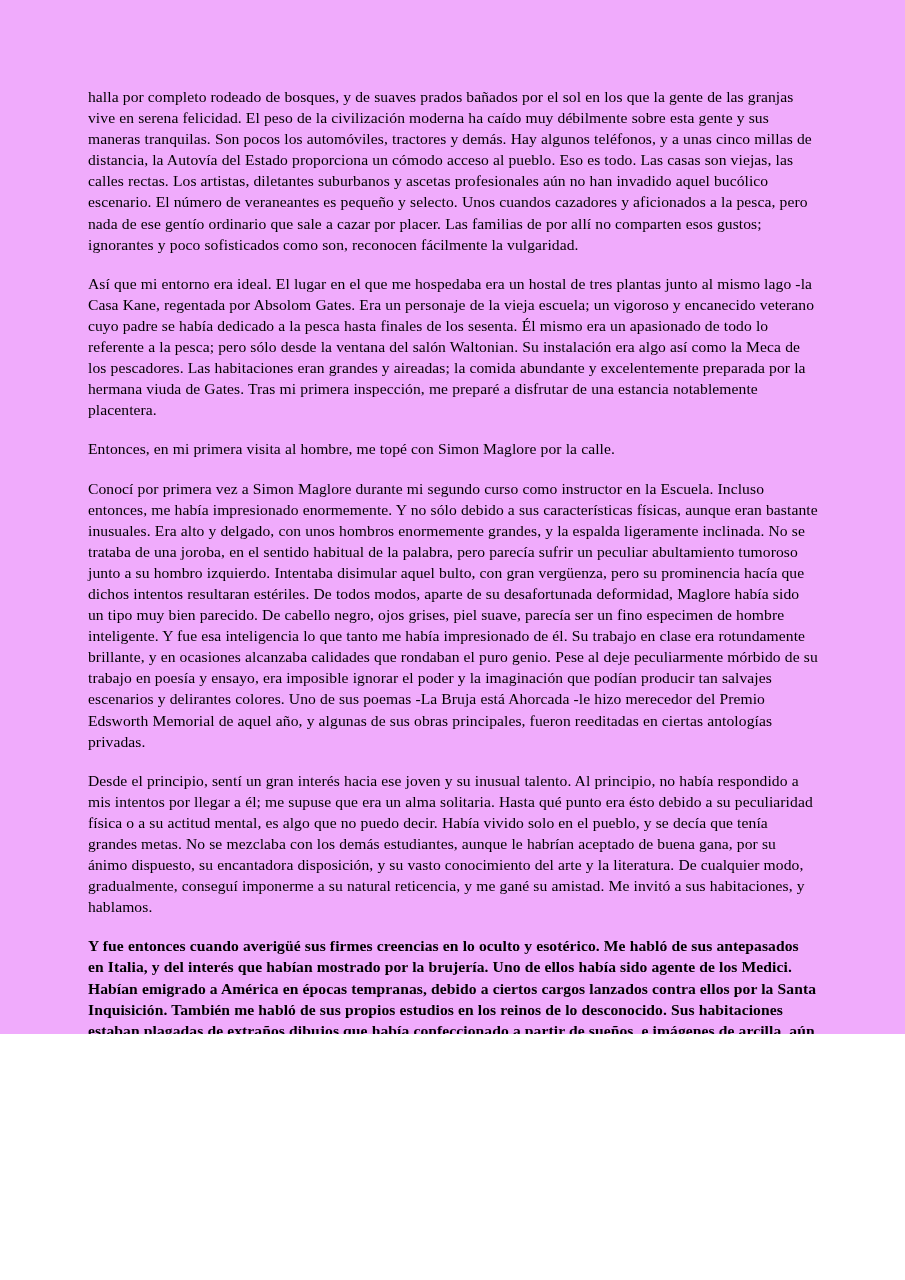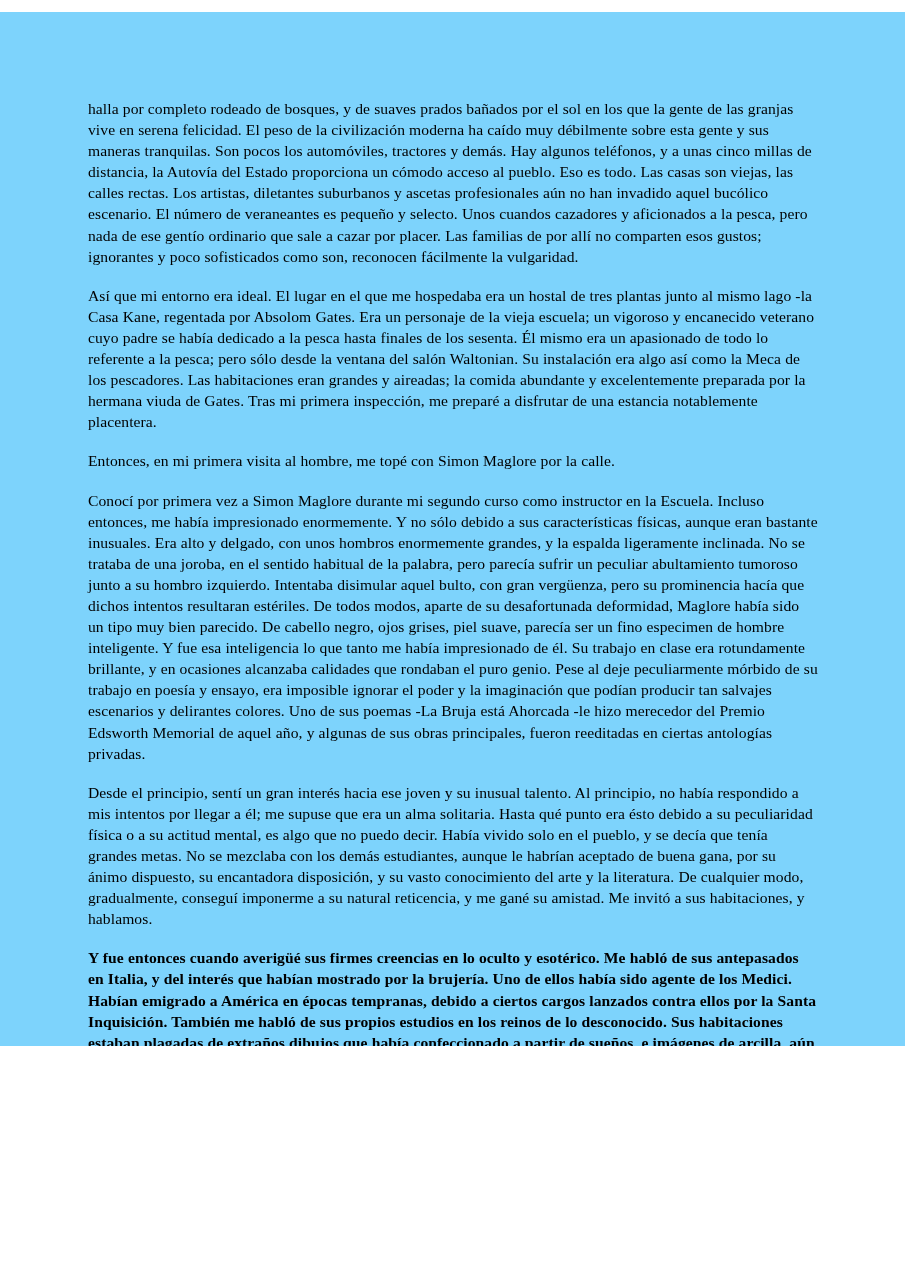--- a/index.html
+++ b/index.html
@@ -10,22 +10,22 @@
   }
   body {
     font-family: "Liberation Serif", "DejaVu Serif", serif;
     color: #000000;
     -webkit-font-smoothing: antialiased;
   }
   #page {
     position: relative;
     width: 905px;
     height: 1034px;
-    margin: 12px auto;
-    background: #7dd3fc;
+    margin: 0 auto;
+    background: #f0abfc;
     overflow: hidden;
     box-sizing: border-box;
   }
   #text-body {
     position: absolute;
     left: 88px;
     top: 86px;
     width: 730px;
   }
   .para {

